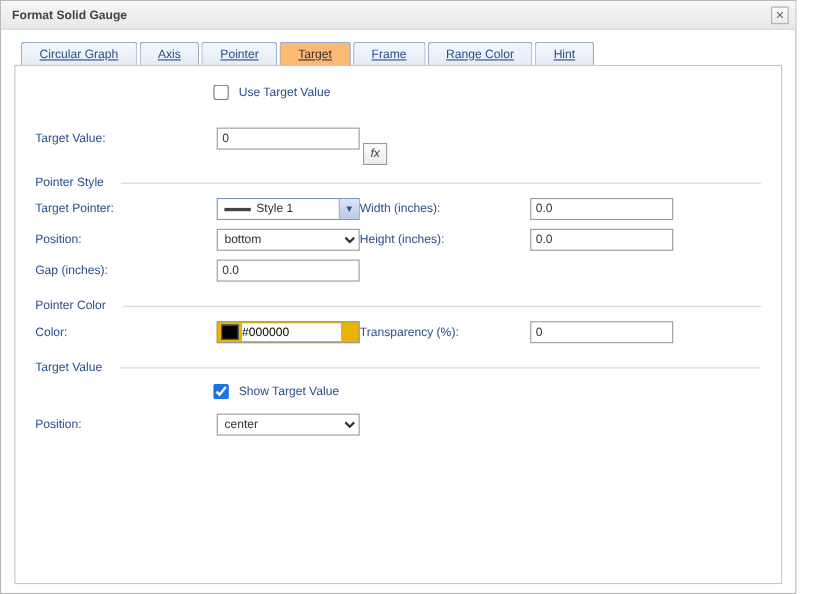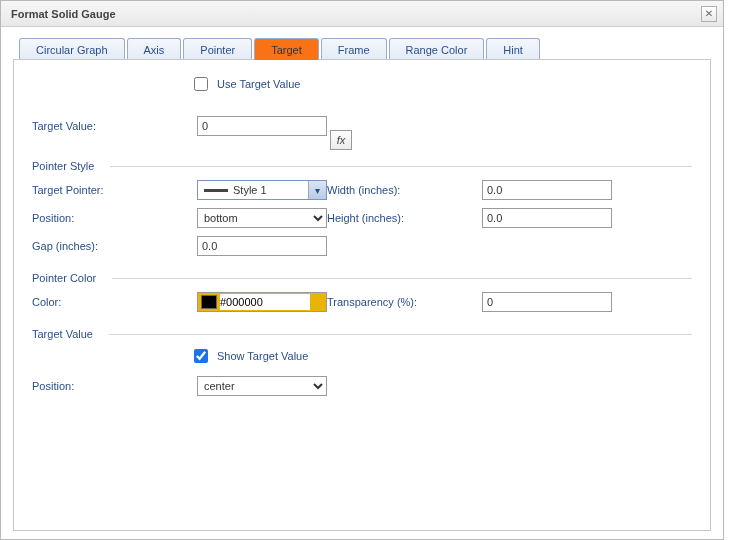--- a/index.html
+++ b/index.html
@@ -59,23 +59,24 @@
     background: linear-gradient(#f4f7fc, #e4ebf6);
     color: #2a4e8a;
     font-size: 11px;
     display: flex; align-items: center;
     margin-right: 2px;
     border-top-left-radius: 3px;
     border-top-right-radius: 3px;
     cursor: pointer;
     position: relative;
     top: 1px;
+    text-decoration: underline;
   }
   .tab.active {
-    background: #f97316;
+    background: #fdba74;
     color: #333;
     border-color: #9aaccb;
     z-index: 2;
     text-align: center;
   }
   .tabpanel {
     flex: 1;
     border: 1px solid #c8c8c8;
     background: #fff;
     padding: 14px 18px;

